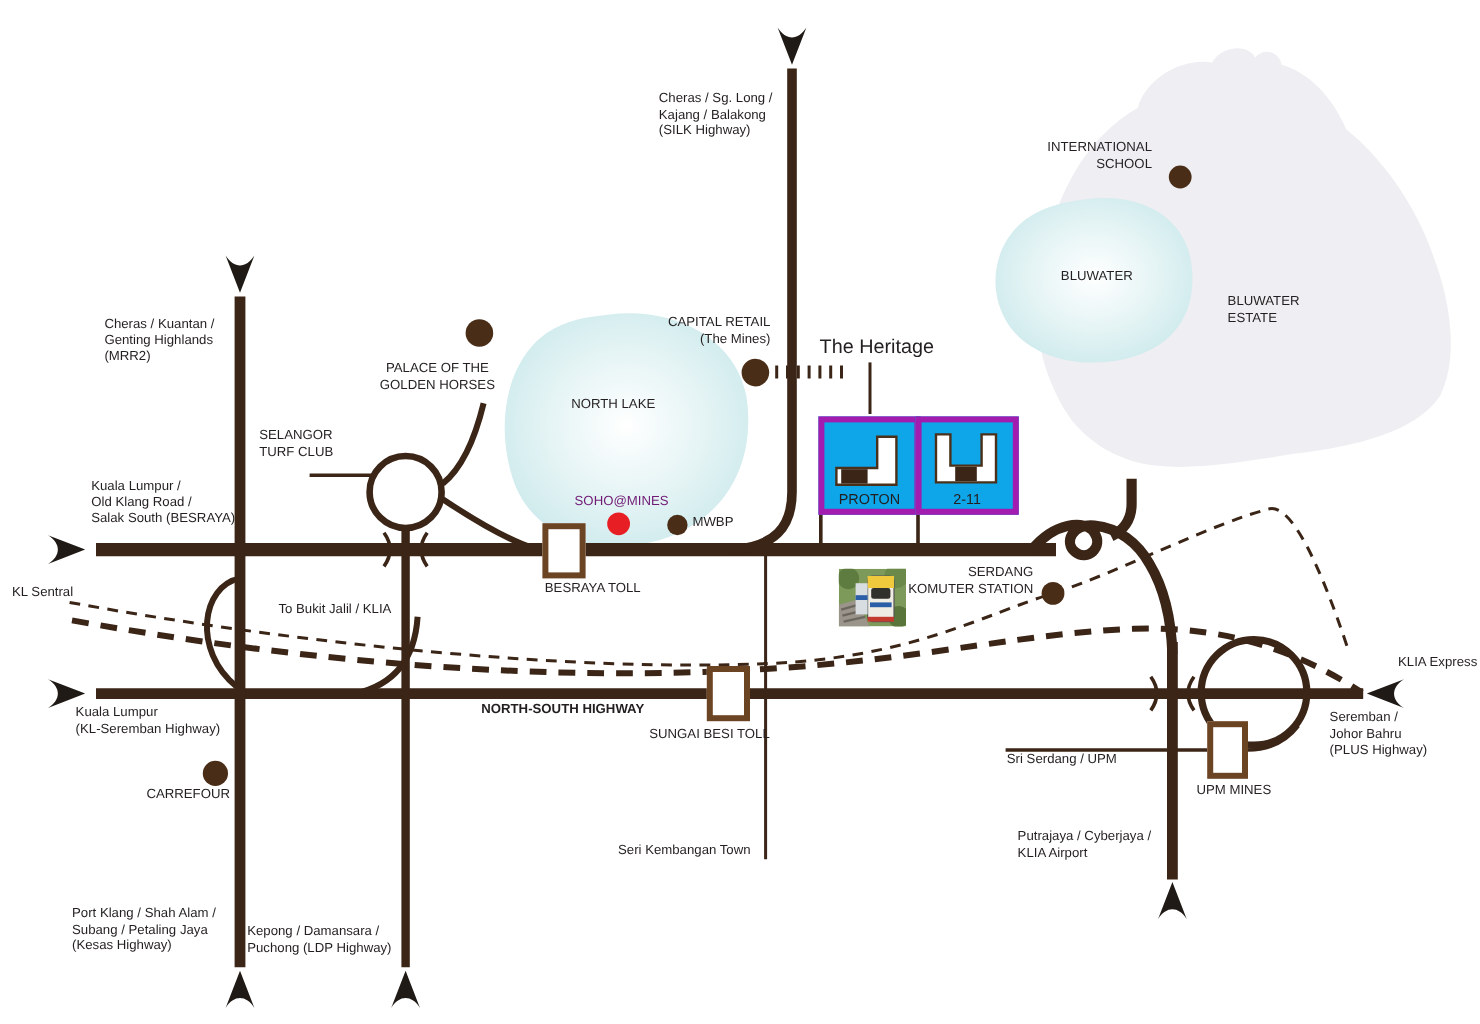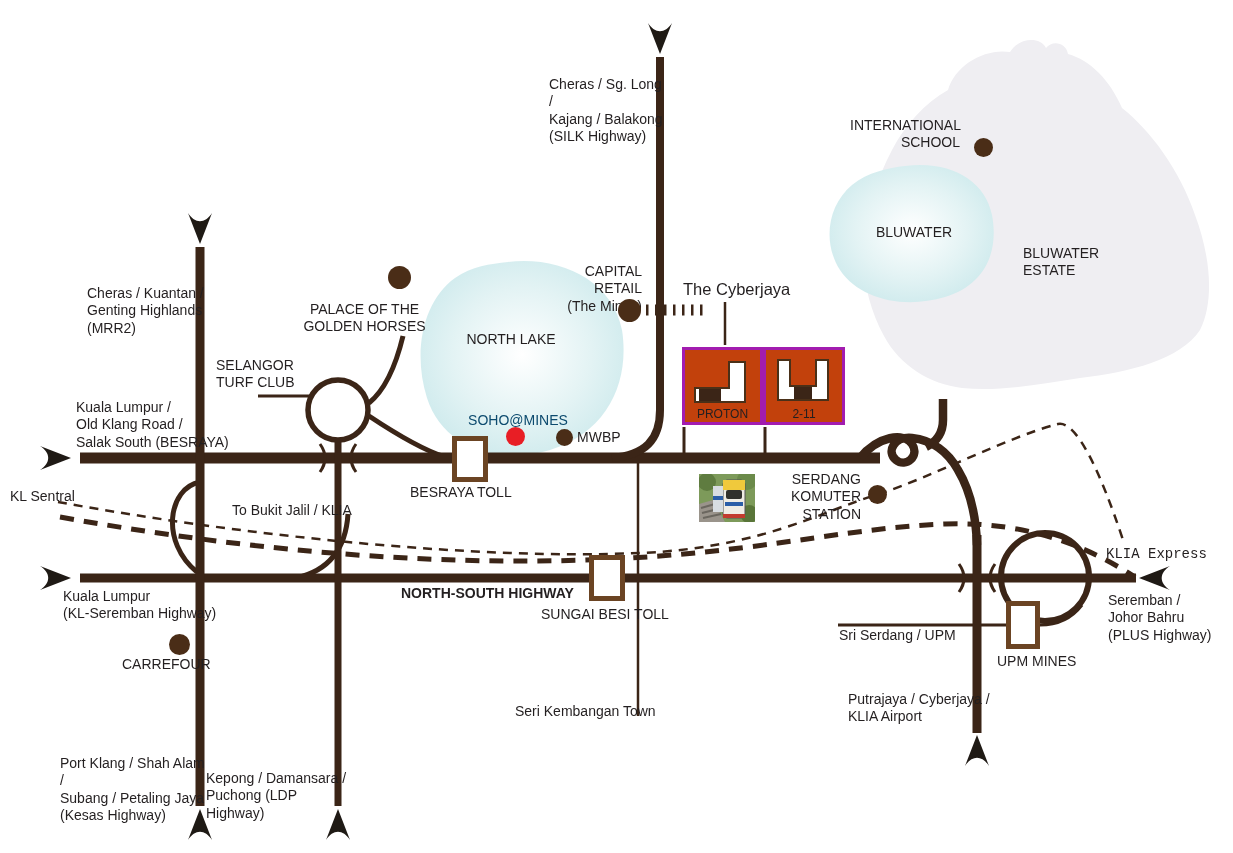--- a/index.html
+++ b/index.html
@@ -1,25 +1,25 @@
 <!DOCTYPE html>
 <html><head>
 <meta charset="utf-8">
 <style>
   html,body{margin:0;padding:0;background:#ffffff;}
   #map{position:relative;width:1233px;height:853px;background:#ffffff;overflow:hidden;
        font-family:"Liberation Sans","DejaVu Sans",sans-serif;color:#231f20;}
   #roadlayer{position:absolute;left:0;top:0;}
-  .lbl{position:absolute;font-size:14px;line-height:1.24;white-space:pre-line;color:#231f20;}
+  .lbl{position:absolute;font-size:11px;line-height:1.24;white-space:pre-line;color:#231f20;}
   .lbl.big{font-size:16.5px;}
-  .lbl.red{color:#0c4a6e;}
+  .lbl.red{color:#701a75;}
   .dot{position:absolute;border-radius:50%;background:#4a2d17;}
   .dot.red{background:#e81e25;}
   .toll{position:absolute;background:#ffffff;border:5px solid #6b4423;}
-  .hbox{position:absolute;background:#c2410c;border:3px solid #a21caf;}
+  .hbox{position:absolute;background:#0ea5e9;border:5px solid #a21caf;}
   .hbox .blabel{position:absolute;left:0;right:0;bottom:1px;text-align:center;font-size:12px;}
   .hbox svg{position:absolute;left:0;top:0;}
   #train{position:absolute;left:699px;top:474px;width:56px;height:48px;}
 </style>
 </head>
 <body>
 
 <div id="map">
 
   <svg id="roadlayer" width="1233" height="853" viewBox="0 0 1233 853">
@@ -107,42 +107,42 @@
   </svg>
 
   <div class="lbl" style="left:549px;top:76px;width:120px;">Cheras / Sg. Long /
 Kajang / Balakong
 (SILK Highway)</div>
   <div class="lbl" style="left:850px;top:117px;width:110px;text-align:right;">INTERNATIONAL
 SCHOOL</div>
   <div class="lbl" style="left:854px;top:224px;width:120px;text-align:center;">BLUWATER</div>
   <div class="lbl" style="left:1023px;top:245px;width:110px;">BLUWATER
 ESTATE</div>
-  <div class="lbl" style="left:87px;top:264px;width:130px;margin-top:21px;">Cheras / Kuantan /
+  <div class="lbl" style="left:87px;top:264px;width:130px;">Cheras / Kuantan /
 Genting Highlands
 (MRR2)</div>
   <div class="lbl" style="left:302px;top:301px;width:125px;text-align:center;">PALACE OF THE
 GOLDEN HORSES</div>
   <div class="lbl" style="left:537px;top:263px;width:105px;text-align:right;">CAPITAL RETAIL
 (The Mines)</div>
   <div class="lbl" style="left:451px;top:331px;width:120px;text-align:center;">NORTH LAKE</div>
-  <div class="lbl big" style="left:683px;top:279px;">The Cyberjaya</div>
+  <div class="lbl big" style="left:683px;top:279px;">The Heritage</div>
   <div class="lbl" style="left:216px;top:357px;width:95px;">SELANGOR
 TURF CLUB</div>
   <div class="lbl" style="left:76px;top:399px;width:155px;">Kuala Lumpur /
 Old Klang Road /
 Salak South (BESRAYA)</div>
   <div class="lbl red" style="left:458px;top:412px;width:120px;text-align:center;">SOHO@MINES</div>
   <div class="lbl" style="left:577px;top:429px;">MWBP</div>
-  <div class="lbl" style="left:410px;top:484px;">BESRAYA TOLL</div>
+  <div class="lbl" style="left:454px;top:484px;">BESRAYA TOLL</div>
   <div class="lbl" style="left:10px;top:488px;">KL Sentral</div>
   <div class="lbl" style="left:232px;top:502px;">To Bukit Jalil / KLIA</div>
   <div class="lbl" style="left:751px;top:471px;width:110px;text-align:right;">SERDANG
 KOMUTER STATION</div>
-  <div class="lbl" style="left:1106px;top:546px;font-family:Liberation Mono, monospace;">KLIA Express</div>
+  <div class="lbl" style="left:1165px;top:546px;">KLIA Express</div>
   <div class="lbl" style="left:63px;top:588px;width:180px;">Kuala Lumpur
 (KL-Seremban Highway)</div>
   <div class="lbl" style="left:401px;top:585px;font-weight:bold;">NORTH-SOUTH HIGHWAY</div>
   <div class="lbl" style="left:541px;top:606px;">SUNGAI BESI TOLL</div>
   <div class="lbl" style="left:839px;top:627px;">Sri Serdang / UPM</div>
   <div class="lbl" style="left:1108px;top:592px;width:130px;">Seremban /
 Johor Bahru
 (PLUS Highway)</div>
   <div class="lbl" style="left:997px;top:653px;">UPM MINES</div>
   <div class="lbl" style="left:122px;top:656px;">CARREFOUR</div>

